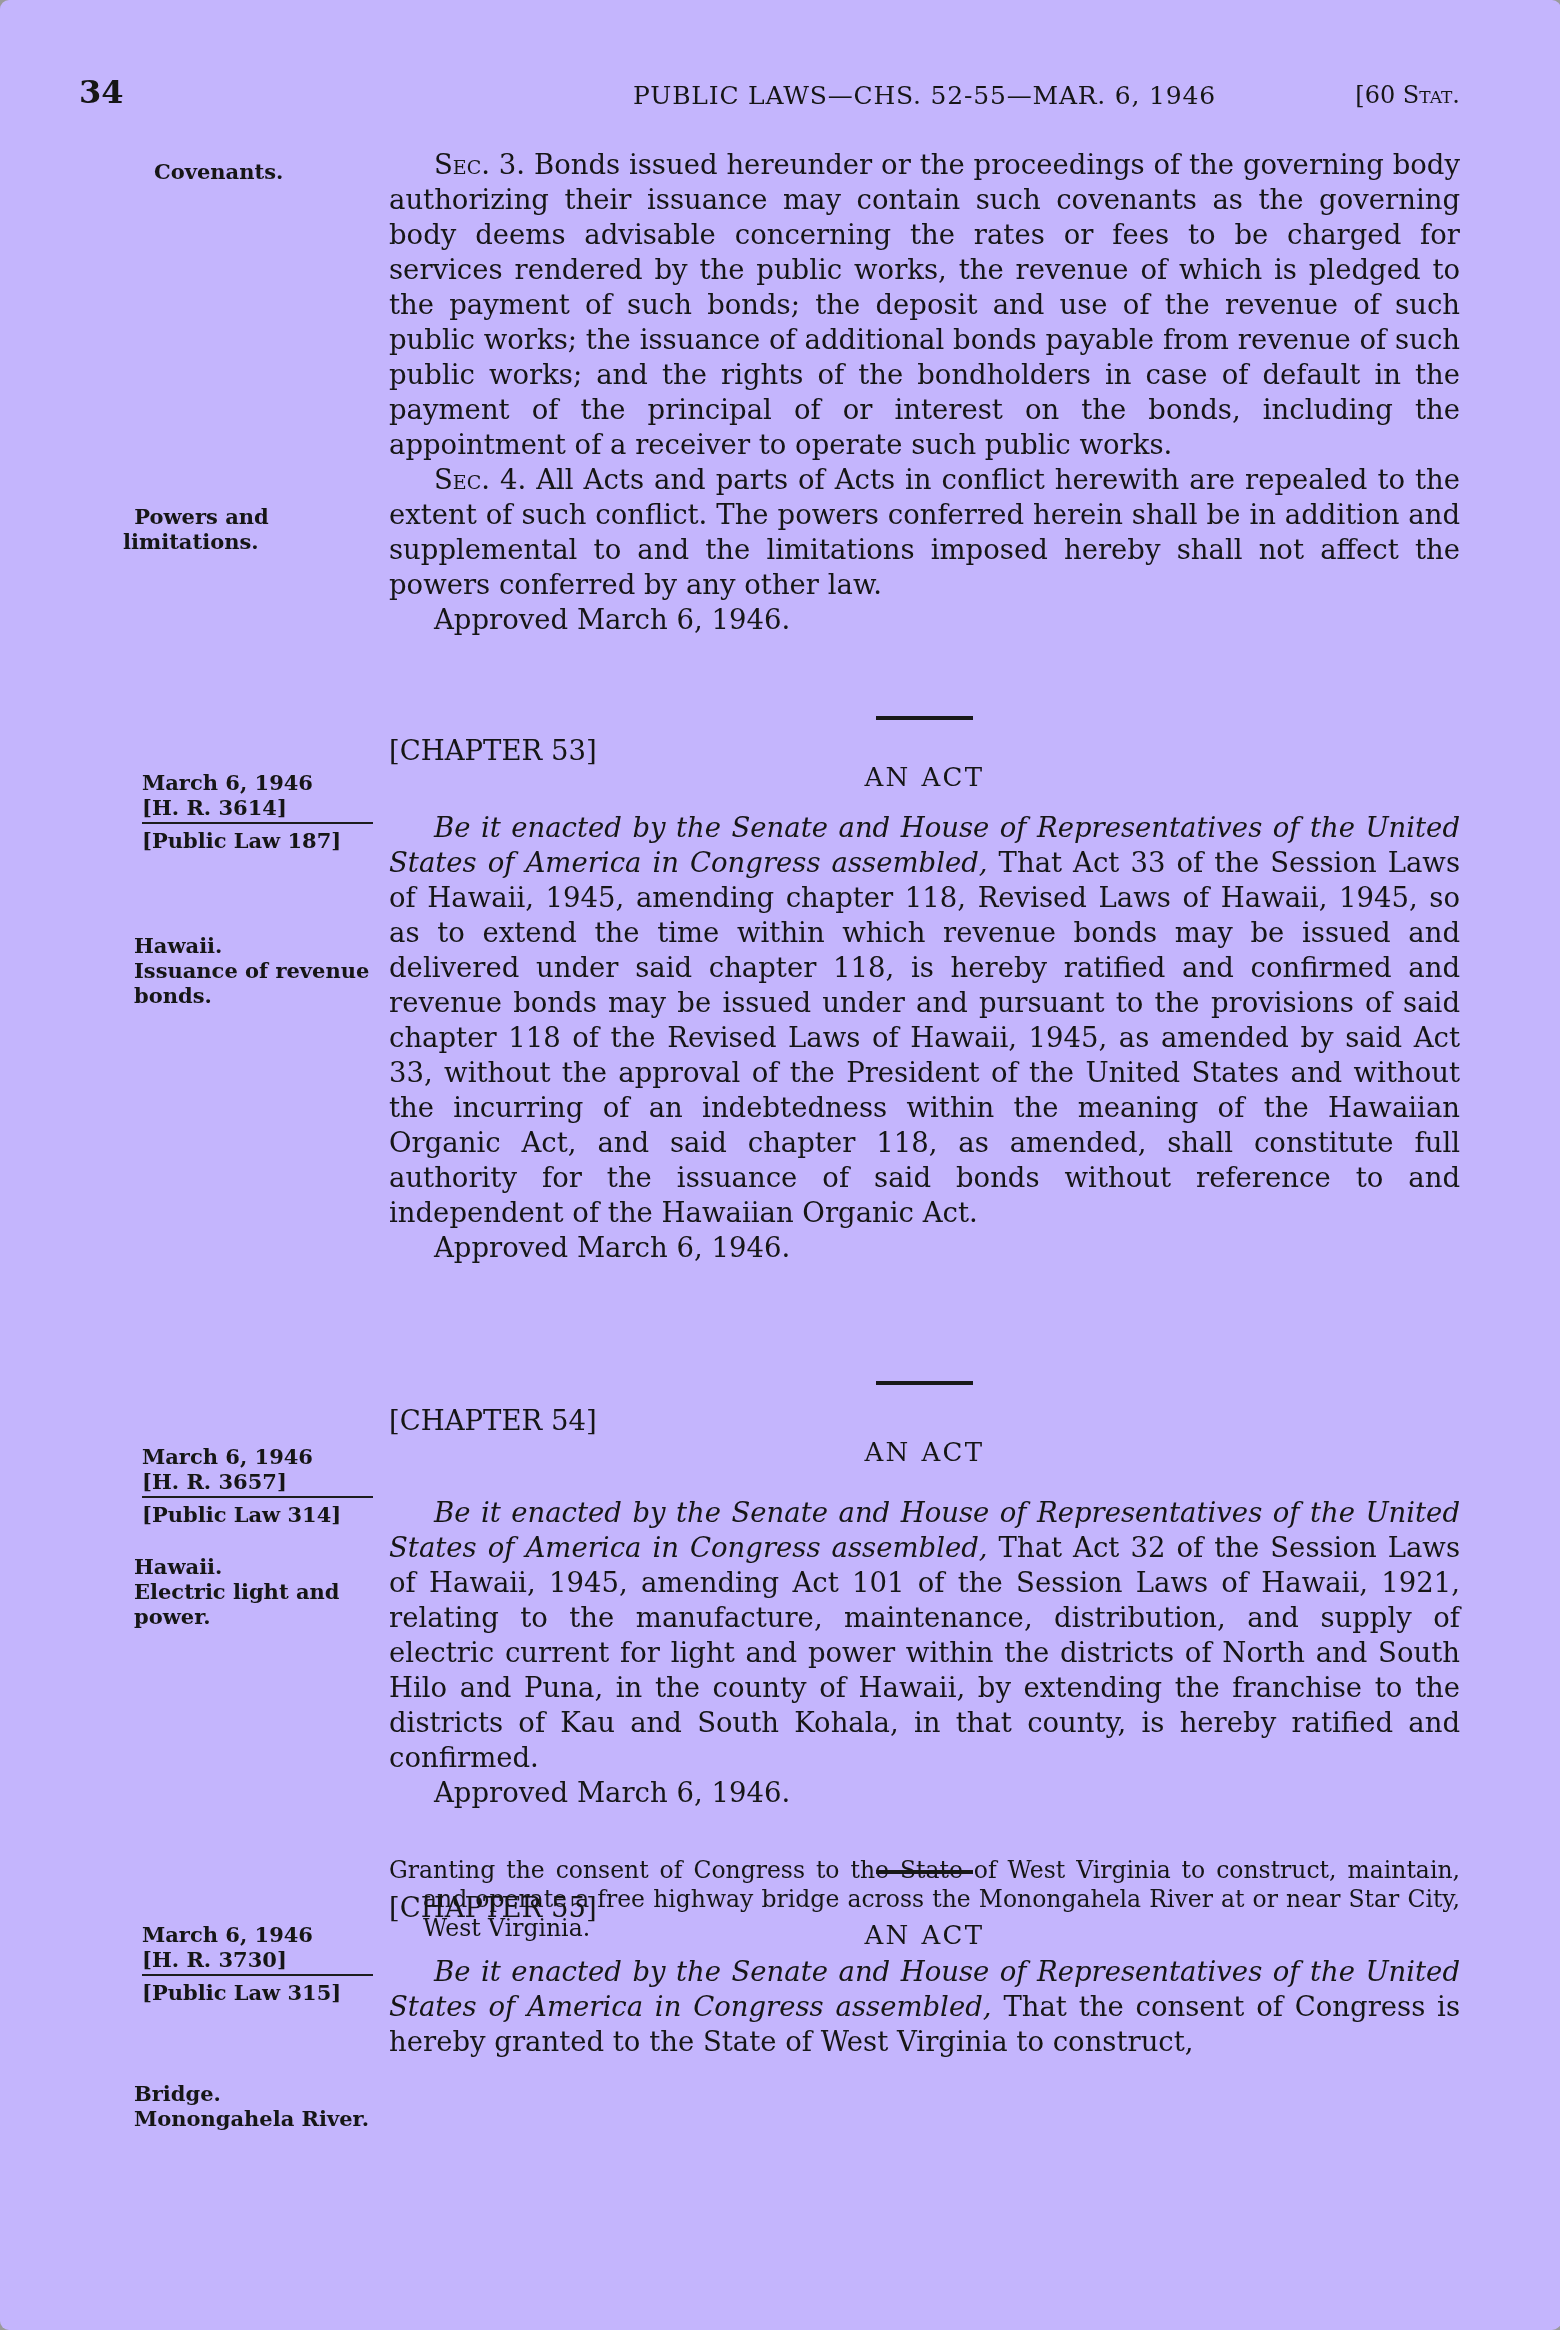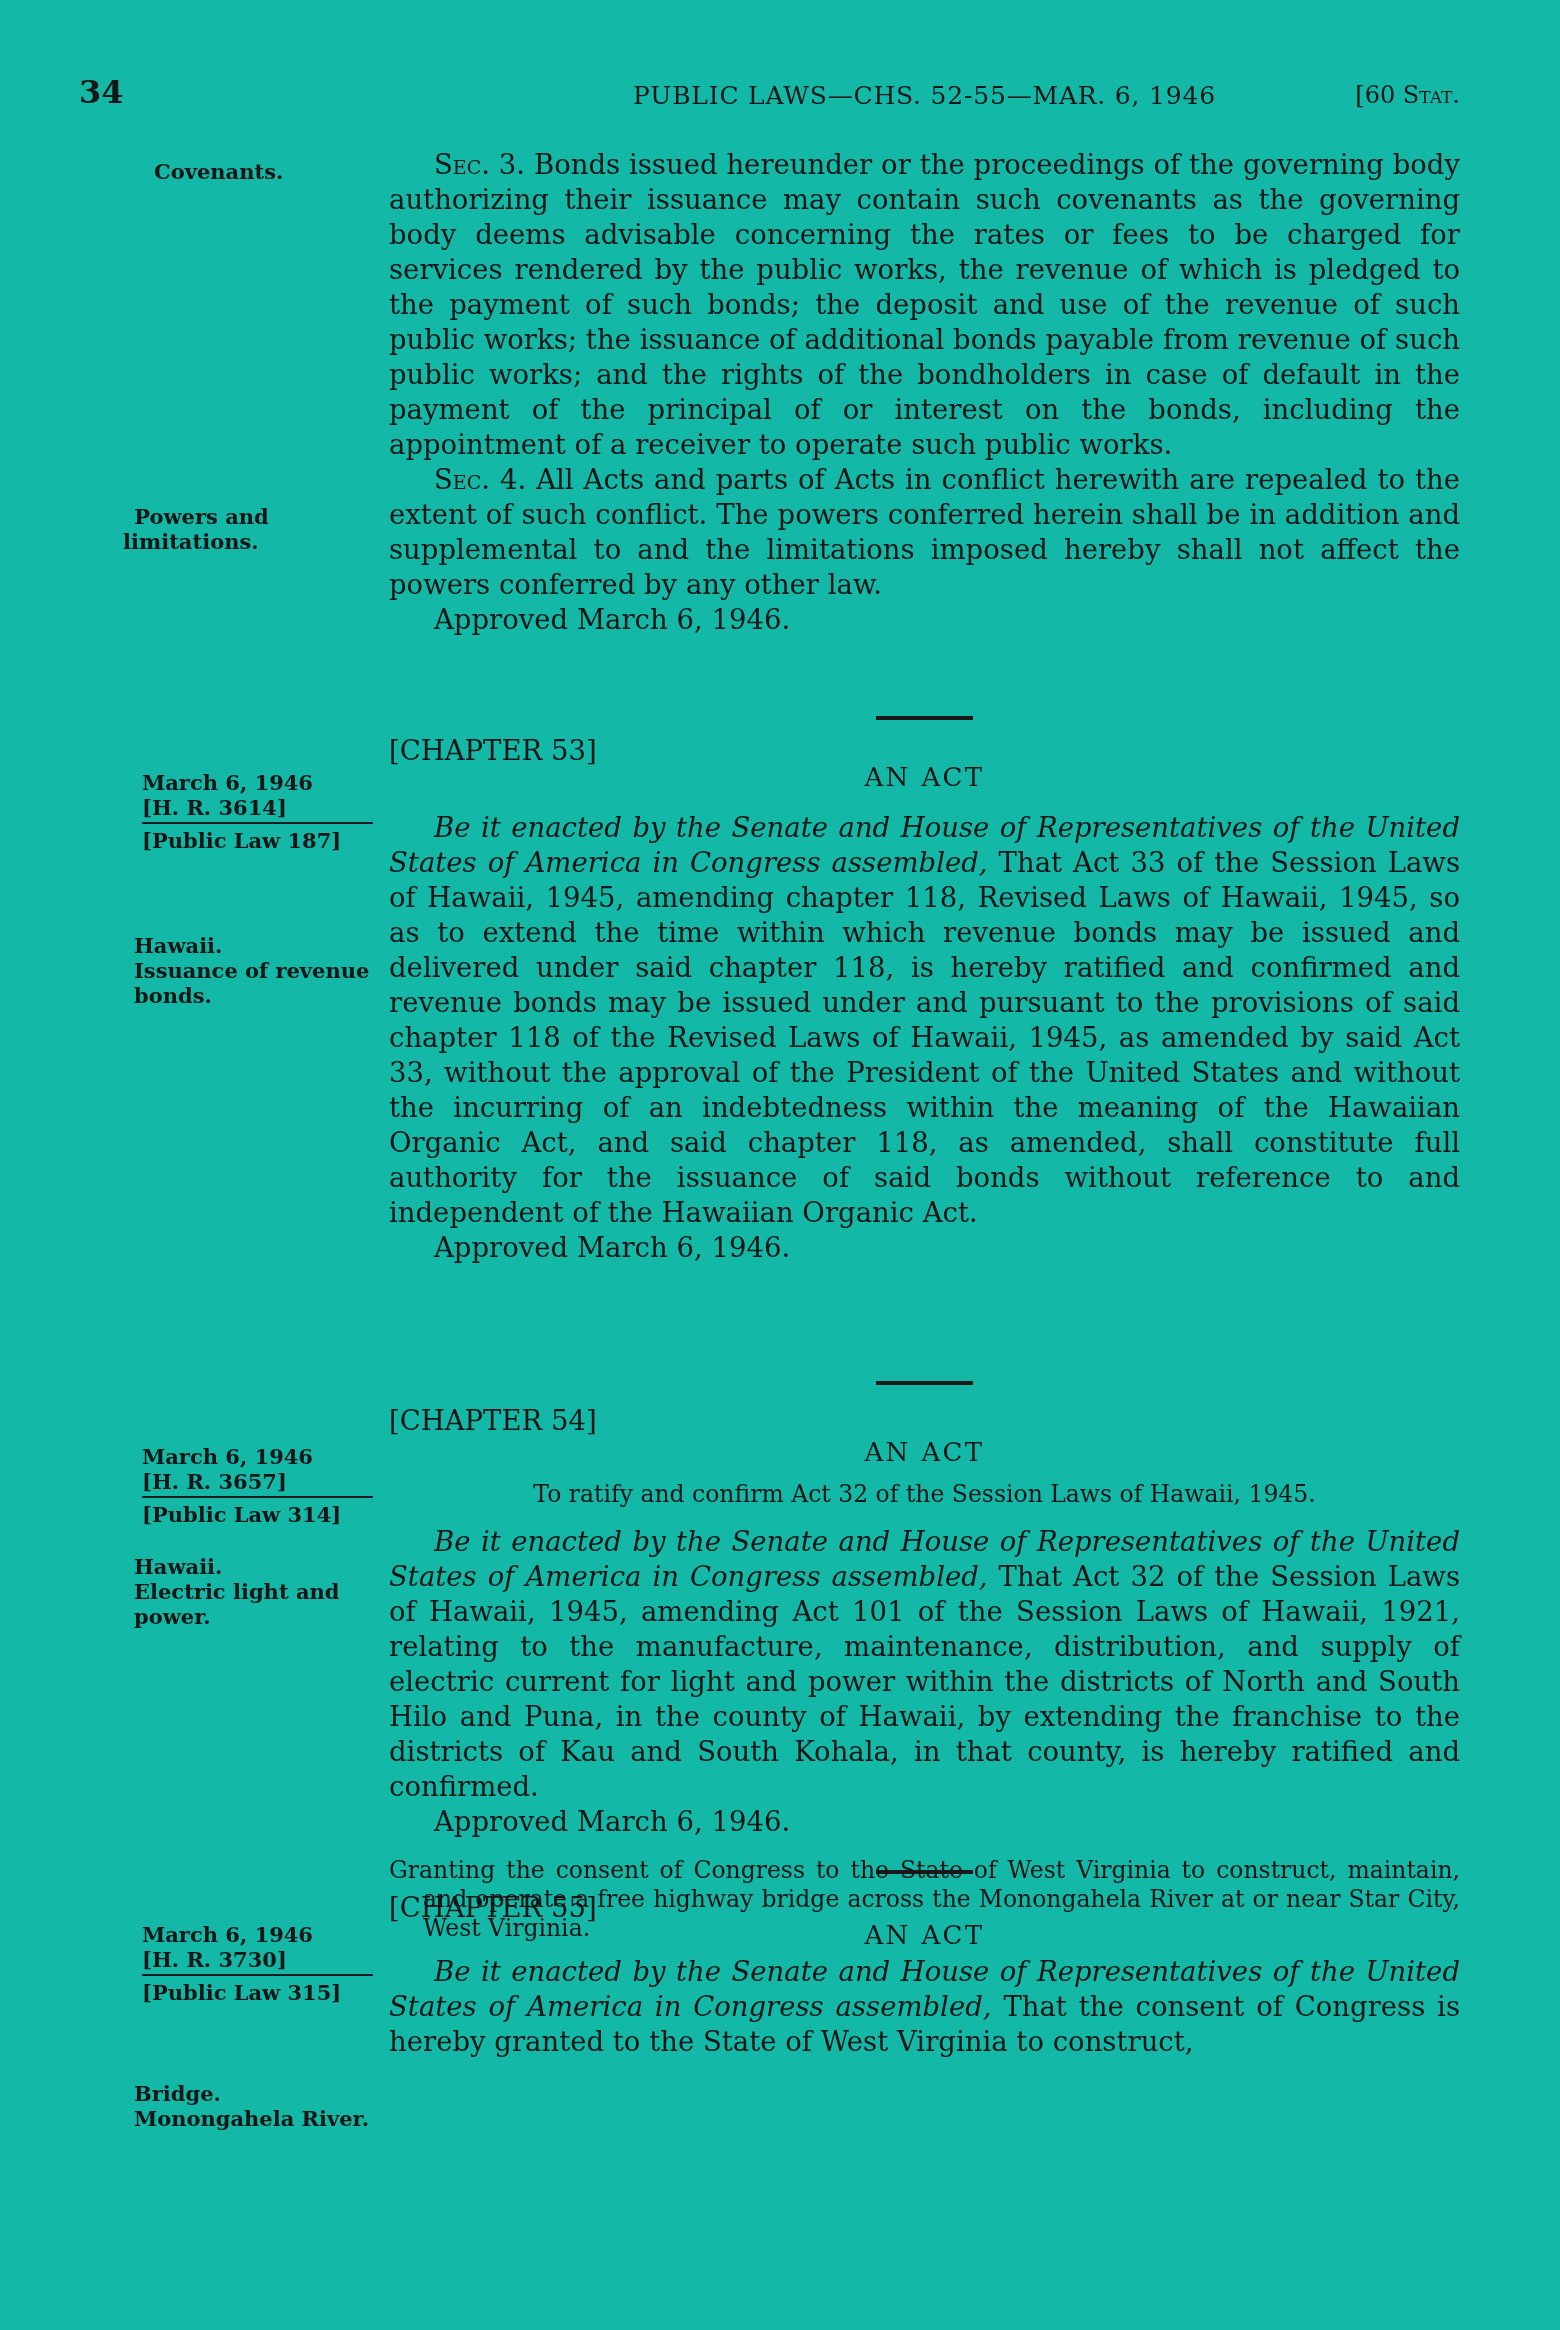--- a/index.html
+++ b/index.html
@@ -1,19 +1,19 @@
 <!DOCTYPE html>
 <html style="font-size:13px"><head>
 <meta charset="utf-8">
 <style>
   html,body{margin:0;padding:0;}
   body{background:#9a9a9a;}
   .page{
-    position:relative;width:1561px;height:2330px;background:#14b8a6;
-    font-family:"DejaVu Serif", serif;color:#161616;overflow:hidden;
+    position:relative;width:1561px;height:2330px;background:#c4b5fd;
+    font-family:"DejaVu Serif", serif;color:#161616;overflow:hidden;border-radius:9px;
   }
   .abs{position:absolute;}
   .pgnum{left:79px;top:73px;font-size:32px;font-weight:bold;}
   .runhead{left:389px;top:81px;width:1071px;text-align:center;font-size:25px;letter-spacing:0.8px;white-space:nowrap;}
   .stathead{left:1248px;top:81px;width:212px;text-align:right;font-size:24px;white-space:nowrap;}
   .smallcaps{font-variant:small-caps;}
   .ital{font-style:italic;}
   .mnote{position:absolute;font-size:21px;line-height:25px;font-weight:bold;}
   .plblock{position:absolute;left:142px;width:231px;text-align:left;font-size:21px;line-height:25px;font-weight:bold;}
   .plrule{height:0;border-top:2.4px solid #1d1d1d;margin:2.4px 0 3.2px 0;}
@@ -104,21 +104,20 @@
     </div>
     <div class="approved">Approved March 6, 1946.</div>
   </div>
 
   <div class="sep" style="top:1381px;"></div>
 
   <div class="chap" style="top:1404px;">[CHAPTER 54]</div>
   <div class="anact" style="top:1437px;">AN ACT</div>
 
   <div class="flow" style="top:1480px;">
-    <div class="desc-center">To ratify and confirm Act 32 of the Session Laws of Hawaii, 1945.</div>
     <div class="para indent mt18">
       <span class="ital">Be it enacted by the Senate and House of Representatives of the United States of America in Congress assembled,</span>
       <span>That Act 32 of the Session Laws of Hawaii, 1945, amending Act 101 of the Session Laws of Hawaii, 1921, relating to the manufacture, maintenance, distribution, and supply of electric current for light and power within the districts of North and South Hilo and Puna, in the county of Hawaii, by extending the franchise to the districts of Kau and South Kohala, in that county, is hereby ratified and confirmed.</span>
     </div>
     <div class="approved">Approved March 6, 1946.</div>
   </div>
 
   <div class="sep" style="top:1870px;"></div>
 
   <div class="chap" style="top:1891px;">[CHAPTER 55]</div>

